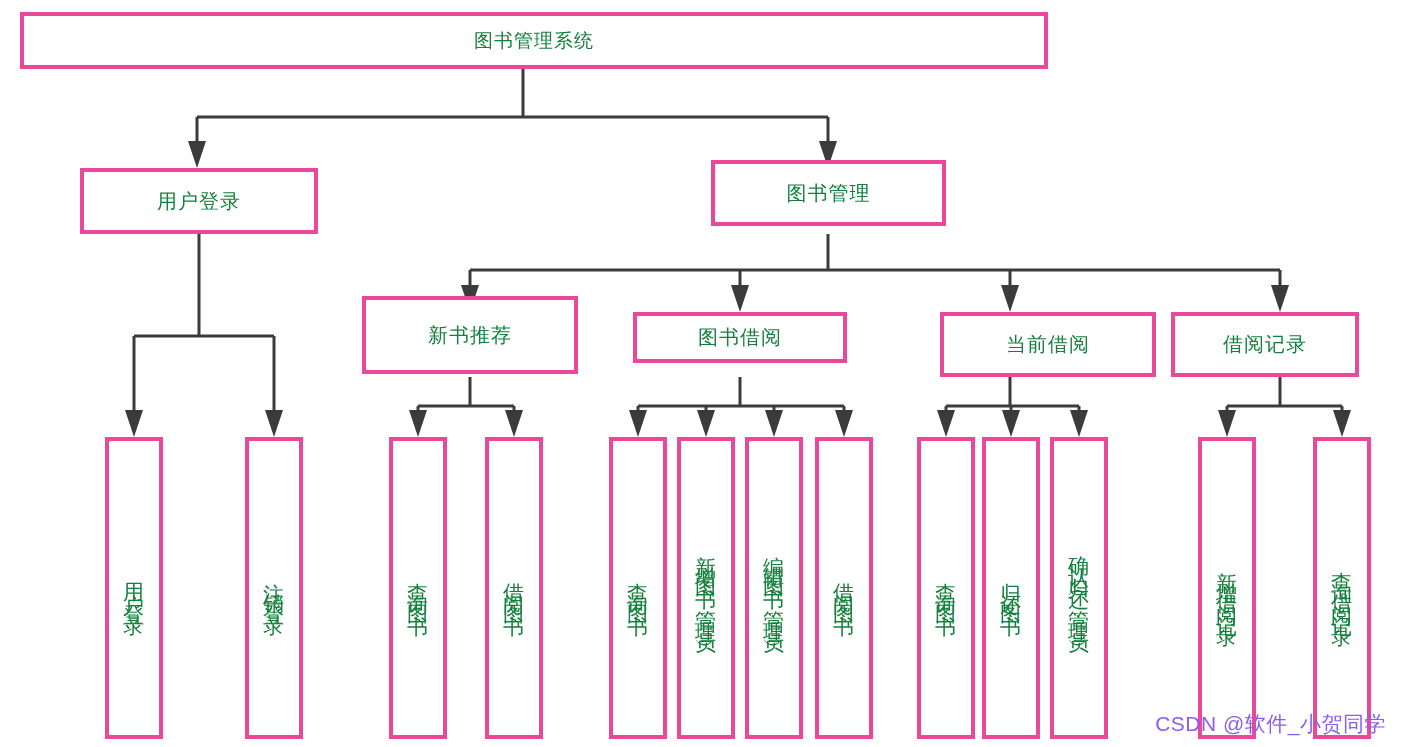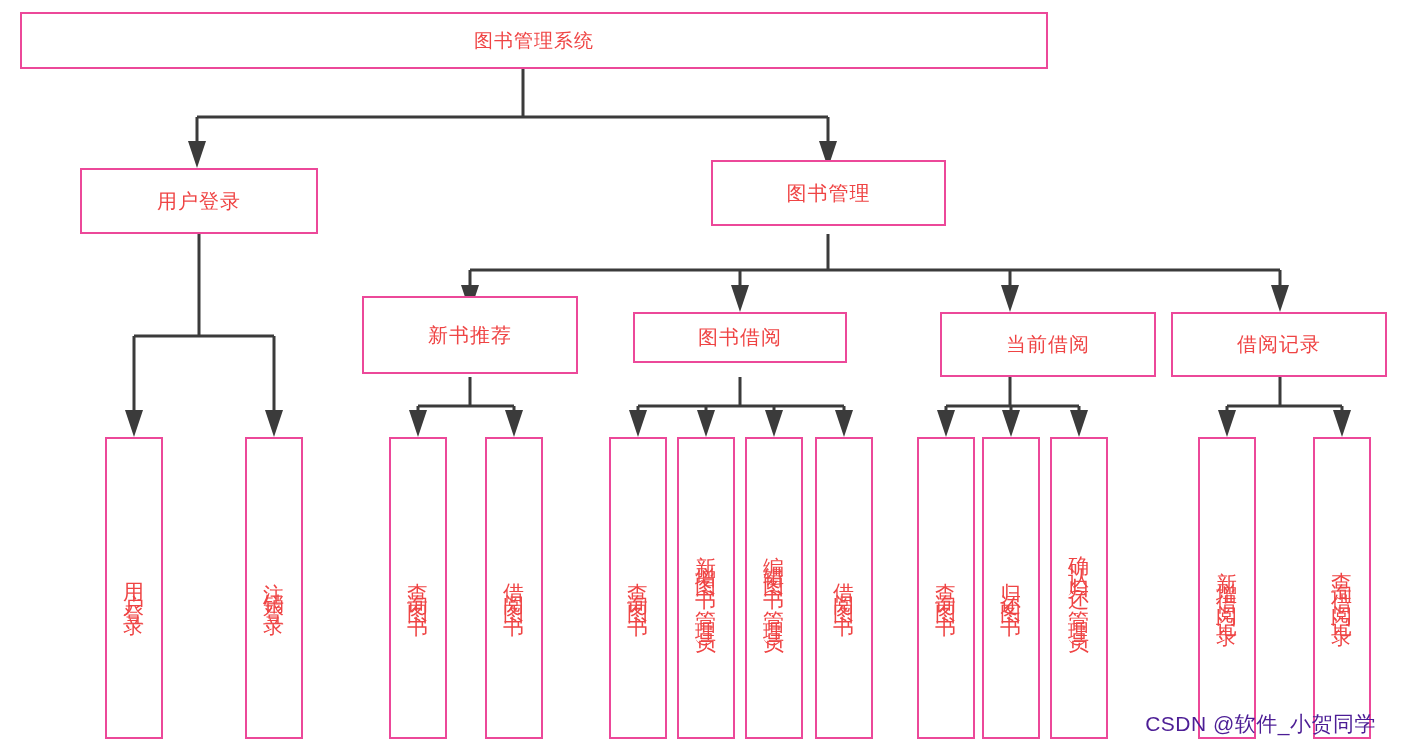--- a/index.html
+++ b/index.html
@@ -19,23 +19,23 @@
     position: absolute;
     left: 0;
     top: 0;
     width: 1405px;
     height: 747px;
     z-index: 1;
   }
   .node {
     position: absolute;
     box-sizing: border-box;
-    border: 2px solid #ec4899;
+    border: 4px solid #ec4899;
     background: #ffffff;
-    color: #ef4444;
+    color: #15803d;
     display: flex;
     align-items: center;
     justify-content: center;
     z-index: 2;
   }
   .node-h {
     font-size: 20px;
     letter-spacing: 1px;
   }
   .node-root {
@@ -45,23 +45,23 @@
     writing-mode: vertical-rl;
     text-orientation: mixed;
     font-size: 21px;
     letter-spacing: 11px;
     line-height: 1;
     text-align: center;
   }
   .watermark {
     position: absolute;
     top: 710px;
-    right: 29px;
+    right: 19px;
     font-size: 21px;
-    color: #4c1d95;
+    color: #8b5cf6;
     letter-spacing: 0.5px;
     z-index: 5;
     white-space: nowrap;
   }
 </style>
 </head>
 <body>
 
 <div class="canvas">
 
@@ -130,21 +130,21 @@
   </svg>
 
   <div class="node node-h node-root" style="left:20px; top:12px; width:1028px; height:57px;">图书管理系统</div>
 
   <div class="node node-h" style="left:80px; top:168px; width:238px; height:66px;">用户登录</div>
   <div class="node node-h" style="left:711px; top:160px; width:235px; height:66px;">图书管理</div>
 
   <div class="node node-h" style="left:362px; top:296px; width:216px; height:78px;">新书推荐</div>
   <div class="node node-h" style="left:633px; top:312px; width:214px; height:51px;">图书借阅</div>
   <div class="node node-h" style="left:940px; top:312px; width:216px; height:65px;">当前借阅</div>
-  <div class="node node-h" style="left:1171px; top:312px; width:216px; height:65px;">借阅记录</div>
+  <div class="node node-h" style="left:1171px; top:312px; width:188px; height:65px;">借阅记录</div>
 
   <div class="node node-v" style="left:105px; top:437px; width:58px; height:302px;">用户登录</div>
   <div class="node node-v" style="left:245px; top:437px; width:58px; height:302px;">注销登录</div>
 
   <div class="node node-v" style="left:389px; top:437px; width:58px; height:302px;">查询图书</div>
   <div class="node node-v" style="left:485px; top:437px; width:58px; height:302px;">借阅图书</div>
 
   <div class="node node-v" style="left:609px; top:437px; width:58px; height:302px;">查询图书</div>
   <div class="node node-v" style="left:677px; top:437px; width:58px; height:302px;">新增图书（管理员）</div>
   <div class="node node-v" style="left:745px; top:437px; width:58px; height:302px;">编辑图书（管理员）</div>

